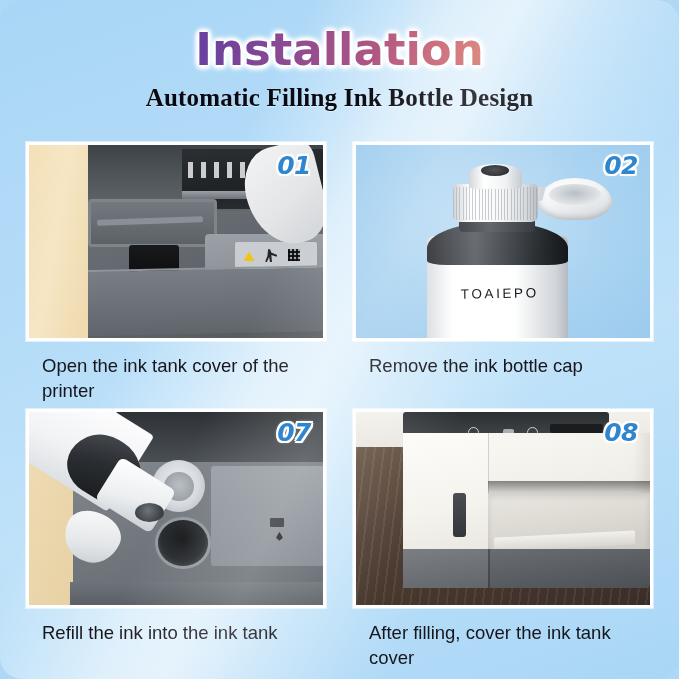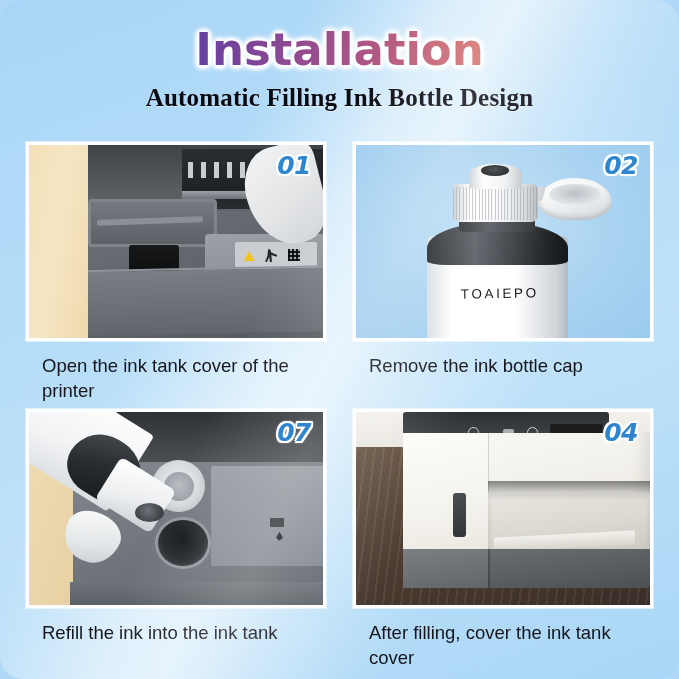--- a/index.html
+++ b/index.html
@@ -575,21 +575,21 @@
           <div class="p4-body"></div>
           <div class="p4-bodyleft"></div>
           <div class="p4-trayshadow"></div>
           <div class="p4-tray"></div>
           <div class="p4-trayedge"></div>
           <div class="p4-vent"></div>
           <div class="p4-base"></div>
           <div class="p4-baseleft"></div>
           <div class="p4-gap"></div>
         </div>
-        <div class="badge">04</div>
+        <div class="badge">08</div>
       </div>
       <p class="caption">After filling, cover the ink tank cover</p>
     </div>
 
   </div>
 
   <div class="shine"></div>
 </div>
 
 </body></html>

